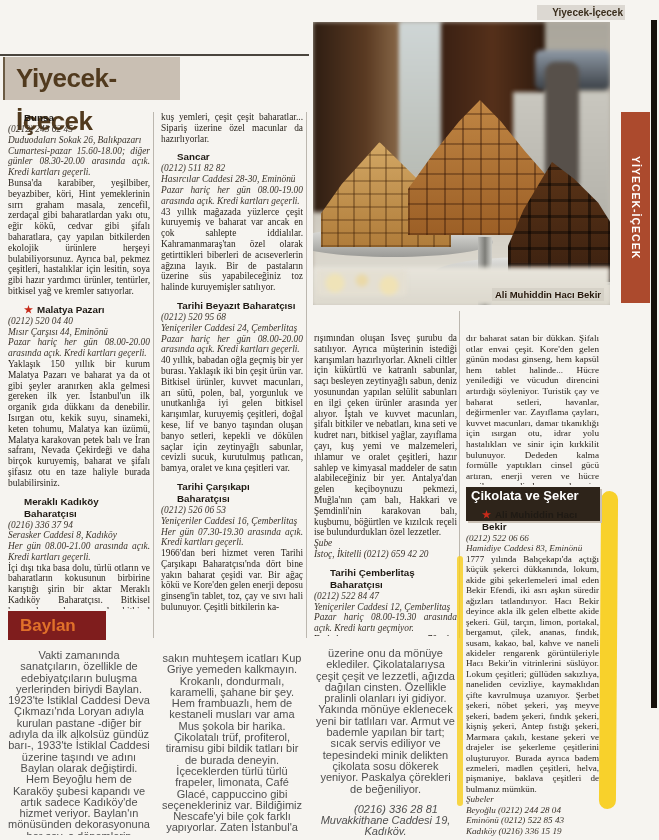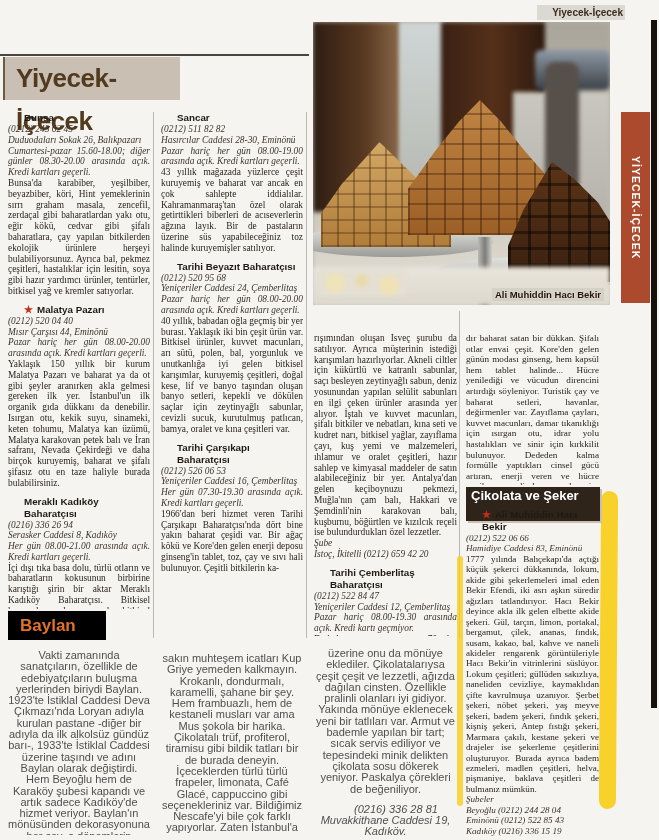--- a/index.html
+++ b/index.html
@@ -60,21 +60,21 @@
     font-size:9.5px;color:#241508;background:rgba(200,195,185,.45);padding:1px 3px;text-shadow:0 0 2px rgba(255,255,255,.5);}
   
   .vsep{position:absolute;width:1px;background:#bcb7af;}
   .col{position:absolute;overflow:hidden;font-size:9.4px;line-height:10.8px;text-align:justify;}
   .entry{margin-bottom:7px;}
   .entry-name{font-family:"Liberation Sans",sans-serif;font-weight:bold;font-size:9.8px;line-height:12px;
     text-align:left;color:#1f1a14;margin-left:16px;}
   .star{color:#c72b1a;font-size:10px;margin-right:4px;}
   .it{font-style:italic;color:#3a332a;}
   .sans{font-family:"Liberation Sans",sans-serif;color:#4f4f4f;font-size:11px;line-height:11.3px;text-align:center;}
-  .baylan-head{position:absolute;left:8px;top:611px;width:98px;height:29px;background:#000000;
+  .baylan-head{position:absolute;left:8px;top:611px;width:98px;height:29px;background:#7f1d1d;
     font-family:"Liberation Sans",sans-serif;font-weight:bold;font-size:17px;color:#e0702a;
     line-height:29px;padding-left:12px;box-sizing:border-box;}
   .section-bar{position:absolute;left:466px;top:487px;width:134px;height:34px;background:#2e241a;
     color:#fff;font-family:"Liberation Sans",sans-serif;font-weight:bold;font-size:13px;
     line-height:17px;padding-left:5px;box-sizing:border-box;box-shadow:2px 2px 0 #c9bfb3;}
   
   .hl-right{position:absolute;left:600px;top:491px;width:17px;height:318px;background:#f7cd1a;
     border-radius:9px;opacity:.92;transform:rotate(.4deg);}
   .hl-left{position:absolute;left:457px;top:556px;width:6px;height:250px;background:#f7cd1a;
     border-radius:3px;opacity:.8;}
@@ -133,31 +133,32 @@
     </div>
     <div class="entry">
       <div class="entry-name"><span class="star">★</span><span>Malatya Pazarı</span></div>
       <div class="it">(0212) 520 04 40</div>
       <div class="it">Mısır Çarşısı 44, Eminönü</div>
       <div class="it">Pazar hariç her gün 08.00-20.00 arasında açık. Kredi kartları geçerli.</div>
       <div>Yaklaşık 150 yıllık bir kurum Malatya Pazarı ve baharat ya da ot gibi şeyler aranırken akla gelmesi gereken ilk yer. İstanbul'un ilk organik gıda dükkanı da denebilir. Isırgan otu, kekik suyu, sinameki, keten tohumu, Malatya kan üzümü, Malatya karakovan petek balı ve İran safranı, Nevada Çekirdeği ve daha birçok kuruyemiş, baharat ve şifalı şifasız otu en taze haliyle burada bulabilirsiniz.</div>
     </div>
     <div class="entry">
       <div class="entry-name">Meraklı Kadıköy Baharatçısı</div>
-      <div class="it">(0216) 336 26 94</div>
+      <div class="it">(0216) 336 37 94</div>
       <div class="it">Serasker Caddesi 8, Kadıköy</div>
       <div class="it">Her gün 08.00-21.00 arasında açık. Kredi kartları geçerli.</div>
       <div>İçi dışı tıka basa dolu, türlü otların ve baharatların kokusunun birbirine karıştığı şirin bir aktar Meraklı Kadıköy Baharatçısı. Bitkisel karışımlar, malum macunlar, bitkisel çaylar,</div>
     </div>
   </div>
 
   <div class="baylan-head">Baylan</div>
   <div class="col sans" style="left:8px;top:650px;width:142px;height:185px;">Vakti zamanında sanatçıların, özellikle de edebiyatçıların buluşma yerlerinden biriydi Baylan. 1923'te İstiklal Caddesi Deva Çıkmazı'nda Loryan adıyla kurulan pastane -diğer bir adıyla da ilk alkolsüz gündüz barı-, 1933'te İstiklal Caddesi üzerine taşındı ve adını Baylan olarak değiştirdi. Hem Beyoğlu hem de Karaköy şubesi kapandı ve artık sadece Kadıköy'de hizmet veriyor. Baylan'ın mönüsünden dekorasyonuna her şey, o dönemlerin ruhunu yansıtıyor. Baylan'a giderseniz</div>
 
   <div class="col" style="left:161px;top:112px;width:142px;height:528px;">
+    <div class="entry">kuş yemleri, çeşit çeşit baharatlar... Sipariş üzerine özel macunlar da hazırlıyorlar.</div>
     <div class="entry">
       <div class="entry-name">Sancar</div>
       <div class="it">(0212) 511 82 82</div>
       <div class="it">Hasırcılar Caddesi 28-30, Eminönü</div>
       <div class="it">Pazar hariç her gün 08.00-19.00 arasında açık. Kredi kartları geçerli.</div>
       <div>43 yıllık mağazada yüzlerce çeşit kuruyemiş ve baharat var ancak en çok sahlepte iddialılar. Kahramanmaraş'tan özel olarak getirttikleri biberleri de acıseverlerin ağzına layık. Bir de pastaların üzerine süs yapabileceğiniz toz halinde kuruyemişler satılıyor.</div>
     </div>
     <div class="entry">
       <div class="entry-name">Tarihi Beyazıt Baharatçısı</div>
       <div class="it">(0212) 520 95 68</div>

